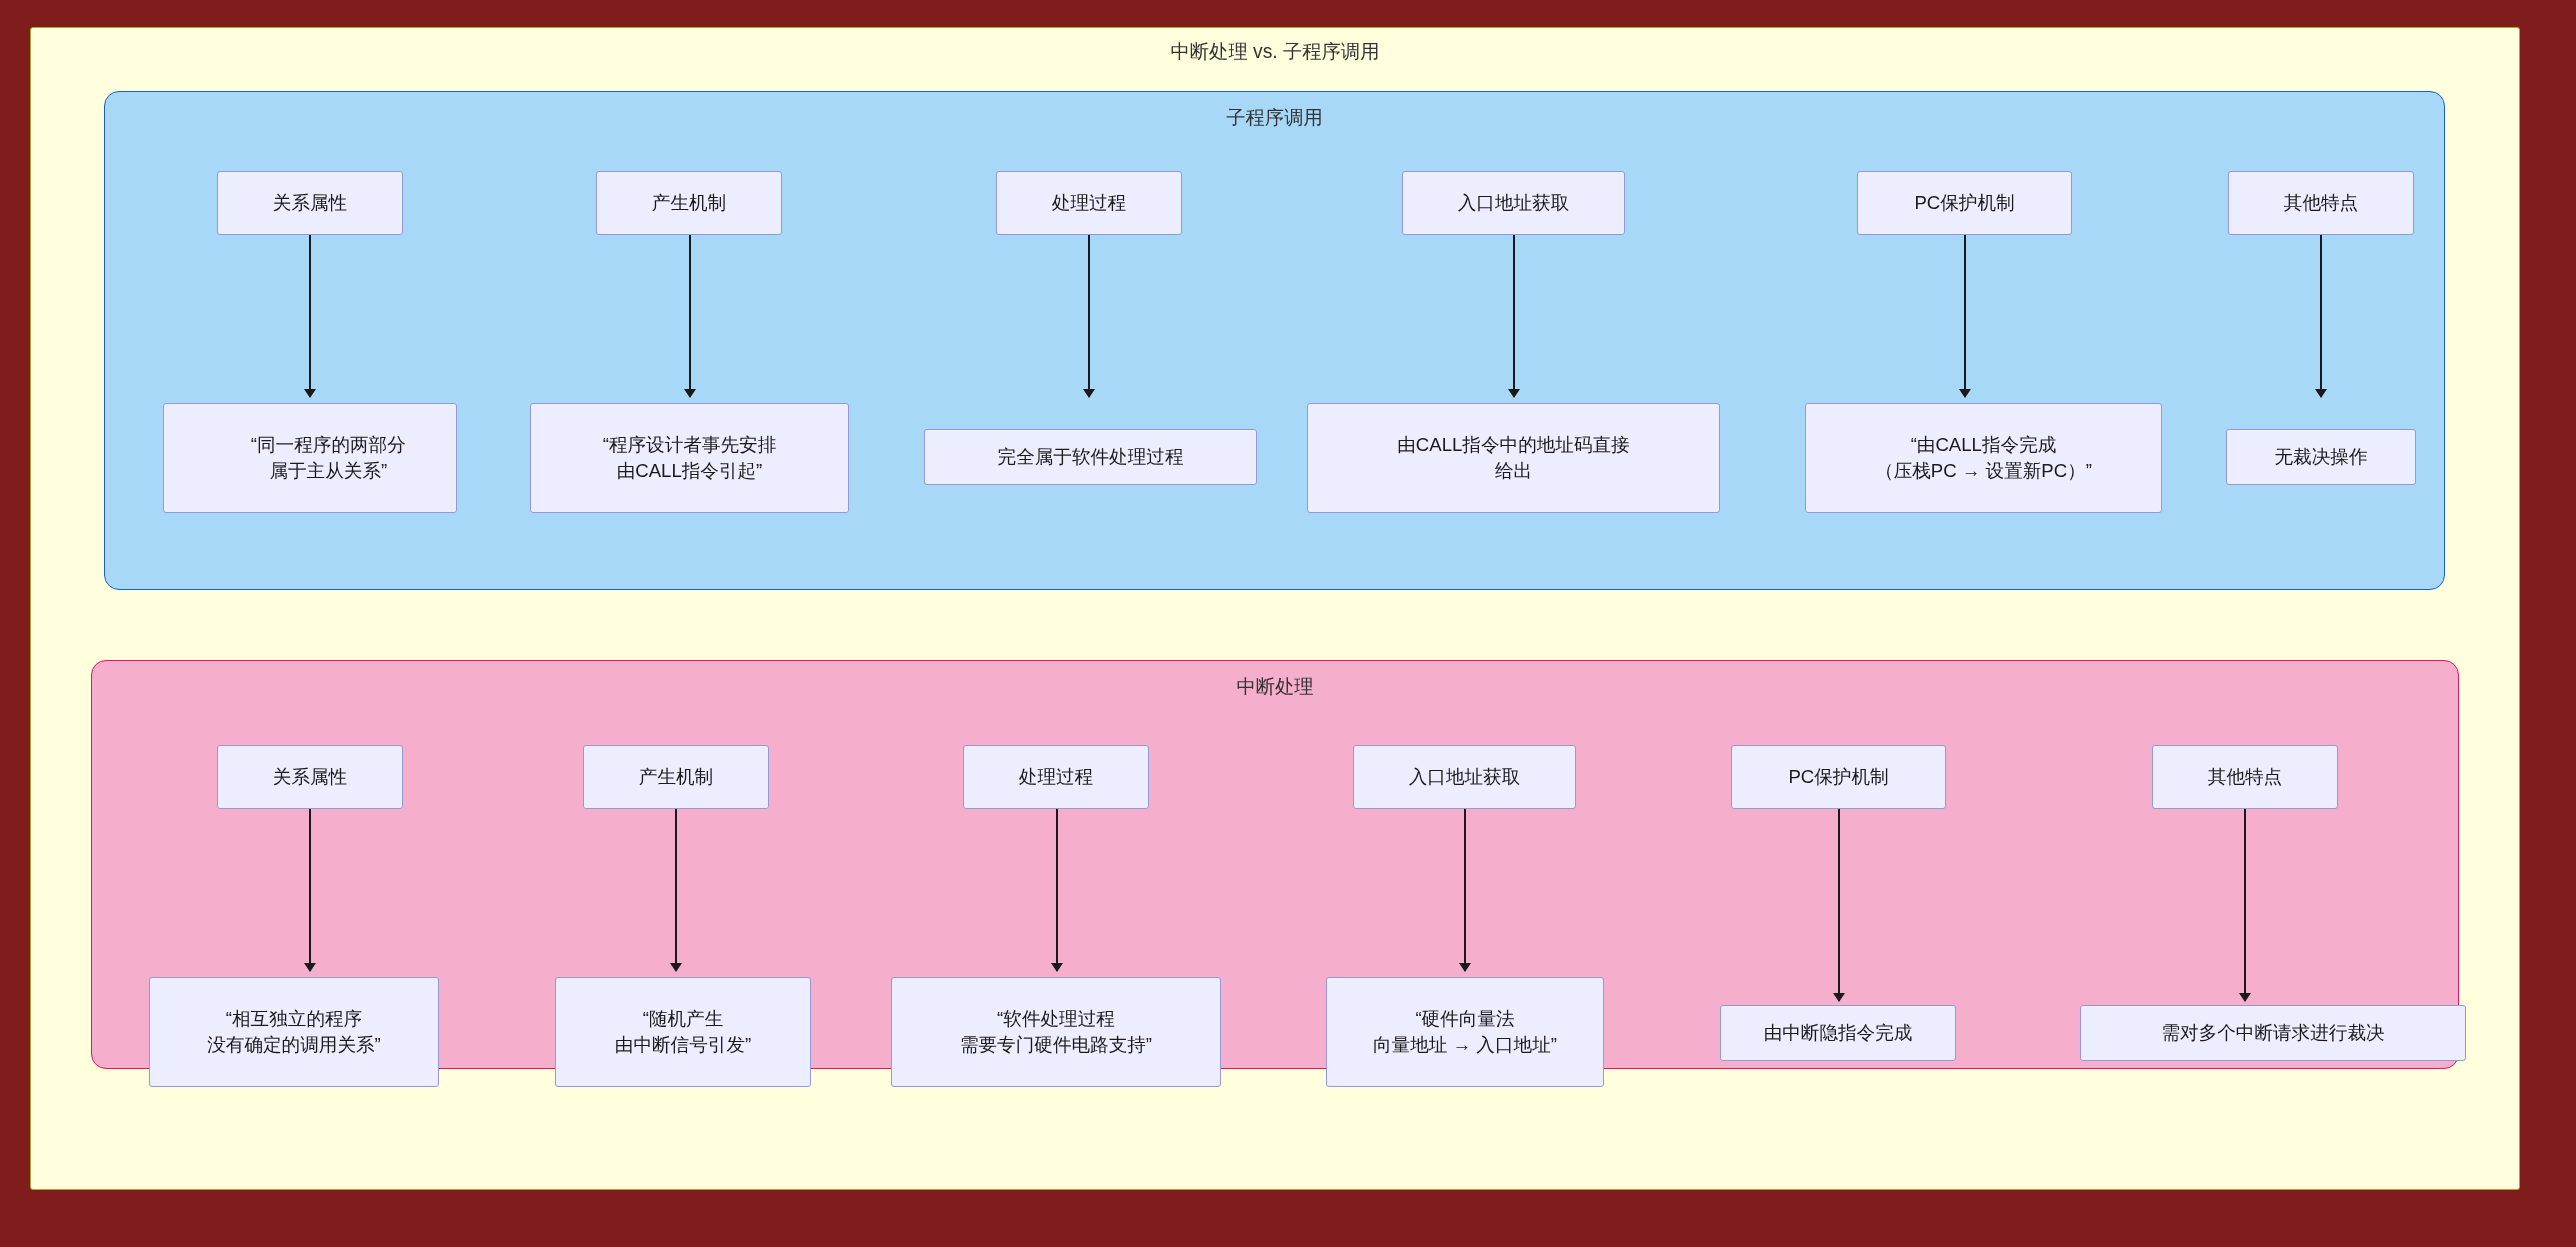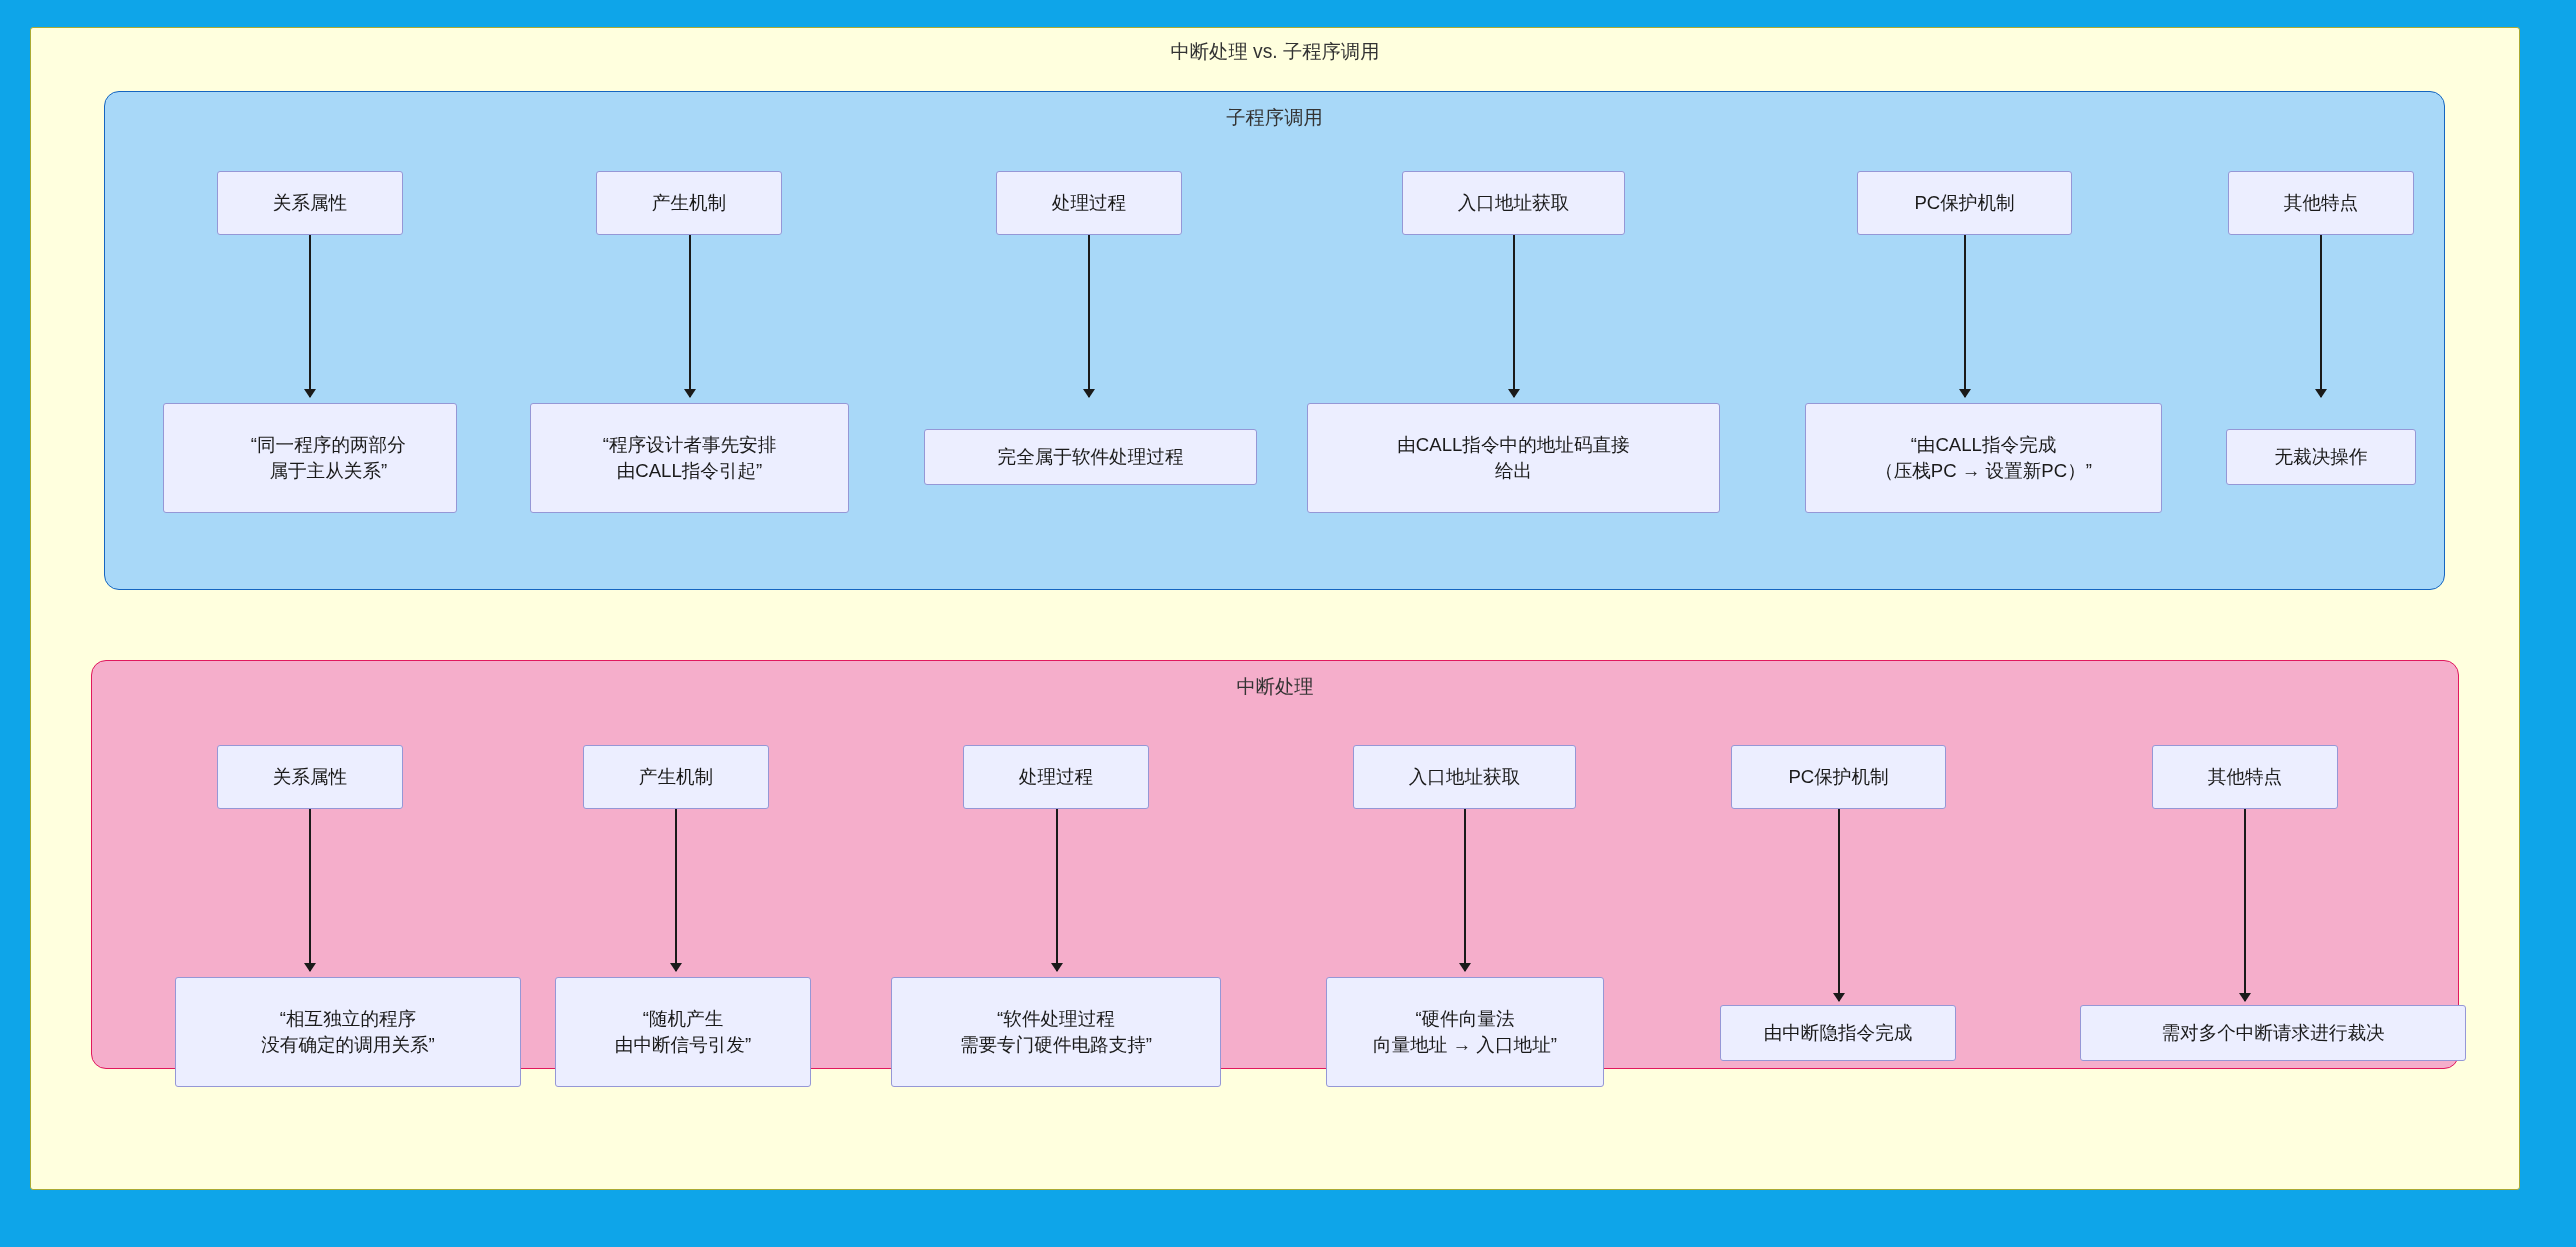--- a/index.html
+++ b/index.html
@@ -7,21 +7,21 @@
     padding: 0;
     background: #ffffff;
   }
   body {
     font-family: "Liberation Sans", "DejaVu Sans", sans-serif;
   }
   .canvas {
     position: relative;
     width: 2576px;
     height: 1248px;
-    background: #0ea5e9;
+    background: #7f1d1d;
     overflow: hidden;
   }
 
   
   .outer-box {
     position: absolute;
     left: 30px;
     top: 27px;
     width: 2490px;
     height: 1163px;
@@ -158,21 +158,21 @@
   <div class="node" style="left:1731px; top:745px; width:215px; height:64px;">PC保护机制</div>
   <div class="node" style="left:2152px; top:745px; width:186px; height:64px;">其他特点</div>
 
   <div class="arrow" style="left:309px; top:809px; height:162px;"></div>
   <div class="arrow" style="left:675px; top:809px; height:162px;"></div>
   <div class="arrow" style="left:1056px; top:809px; height:162px;"></div>
   <div class="arrow" style="left:1464px; top:809px; height:162px;"></div>
   <div class="arrow" style="left:1838px; top:809px; height:192px;"></div>
   <div class="arrow" style="left:2244px; top:809px; height:192px;"></div>
 
-  <div class="node" style="left:175px; top:977px; width:346px; height:110px;">“相互独立的程序
+  <div class="node" style="left:149px; top:977px; width:290px; height:110px;">“相互独立的程序
 没有确定的调用关系”</div>
   <div class="node" style="left:547px; top:977px; width:256px; height:110px;margin-left:8px;">“随机产生
 由中断信号引发”</div>
   <div class="node" style="left:891px; top:977px; width:330px; height:110px;">“软件处理过程
 需要专门硬件电路支持”</div>
   <div class="node" style="left:1326px; top:977px; width:278px; height:110px;">“硬件向量法
 向量地址 → 入口地址”</div>
   <div class="node" style="left:1720px; top:1005px; width:236px; height:56px;">由中断隐指令完成</div>
   <div class="node" style="left:2080px; top:1005px; width:386px; height:56px;">需对多个中断请求进行裁决</div>
 

